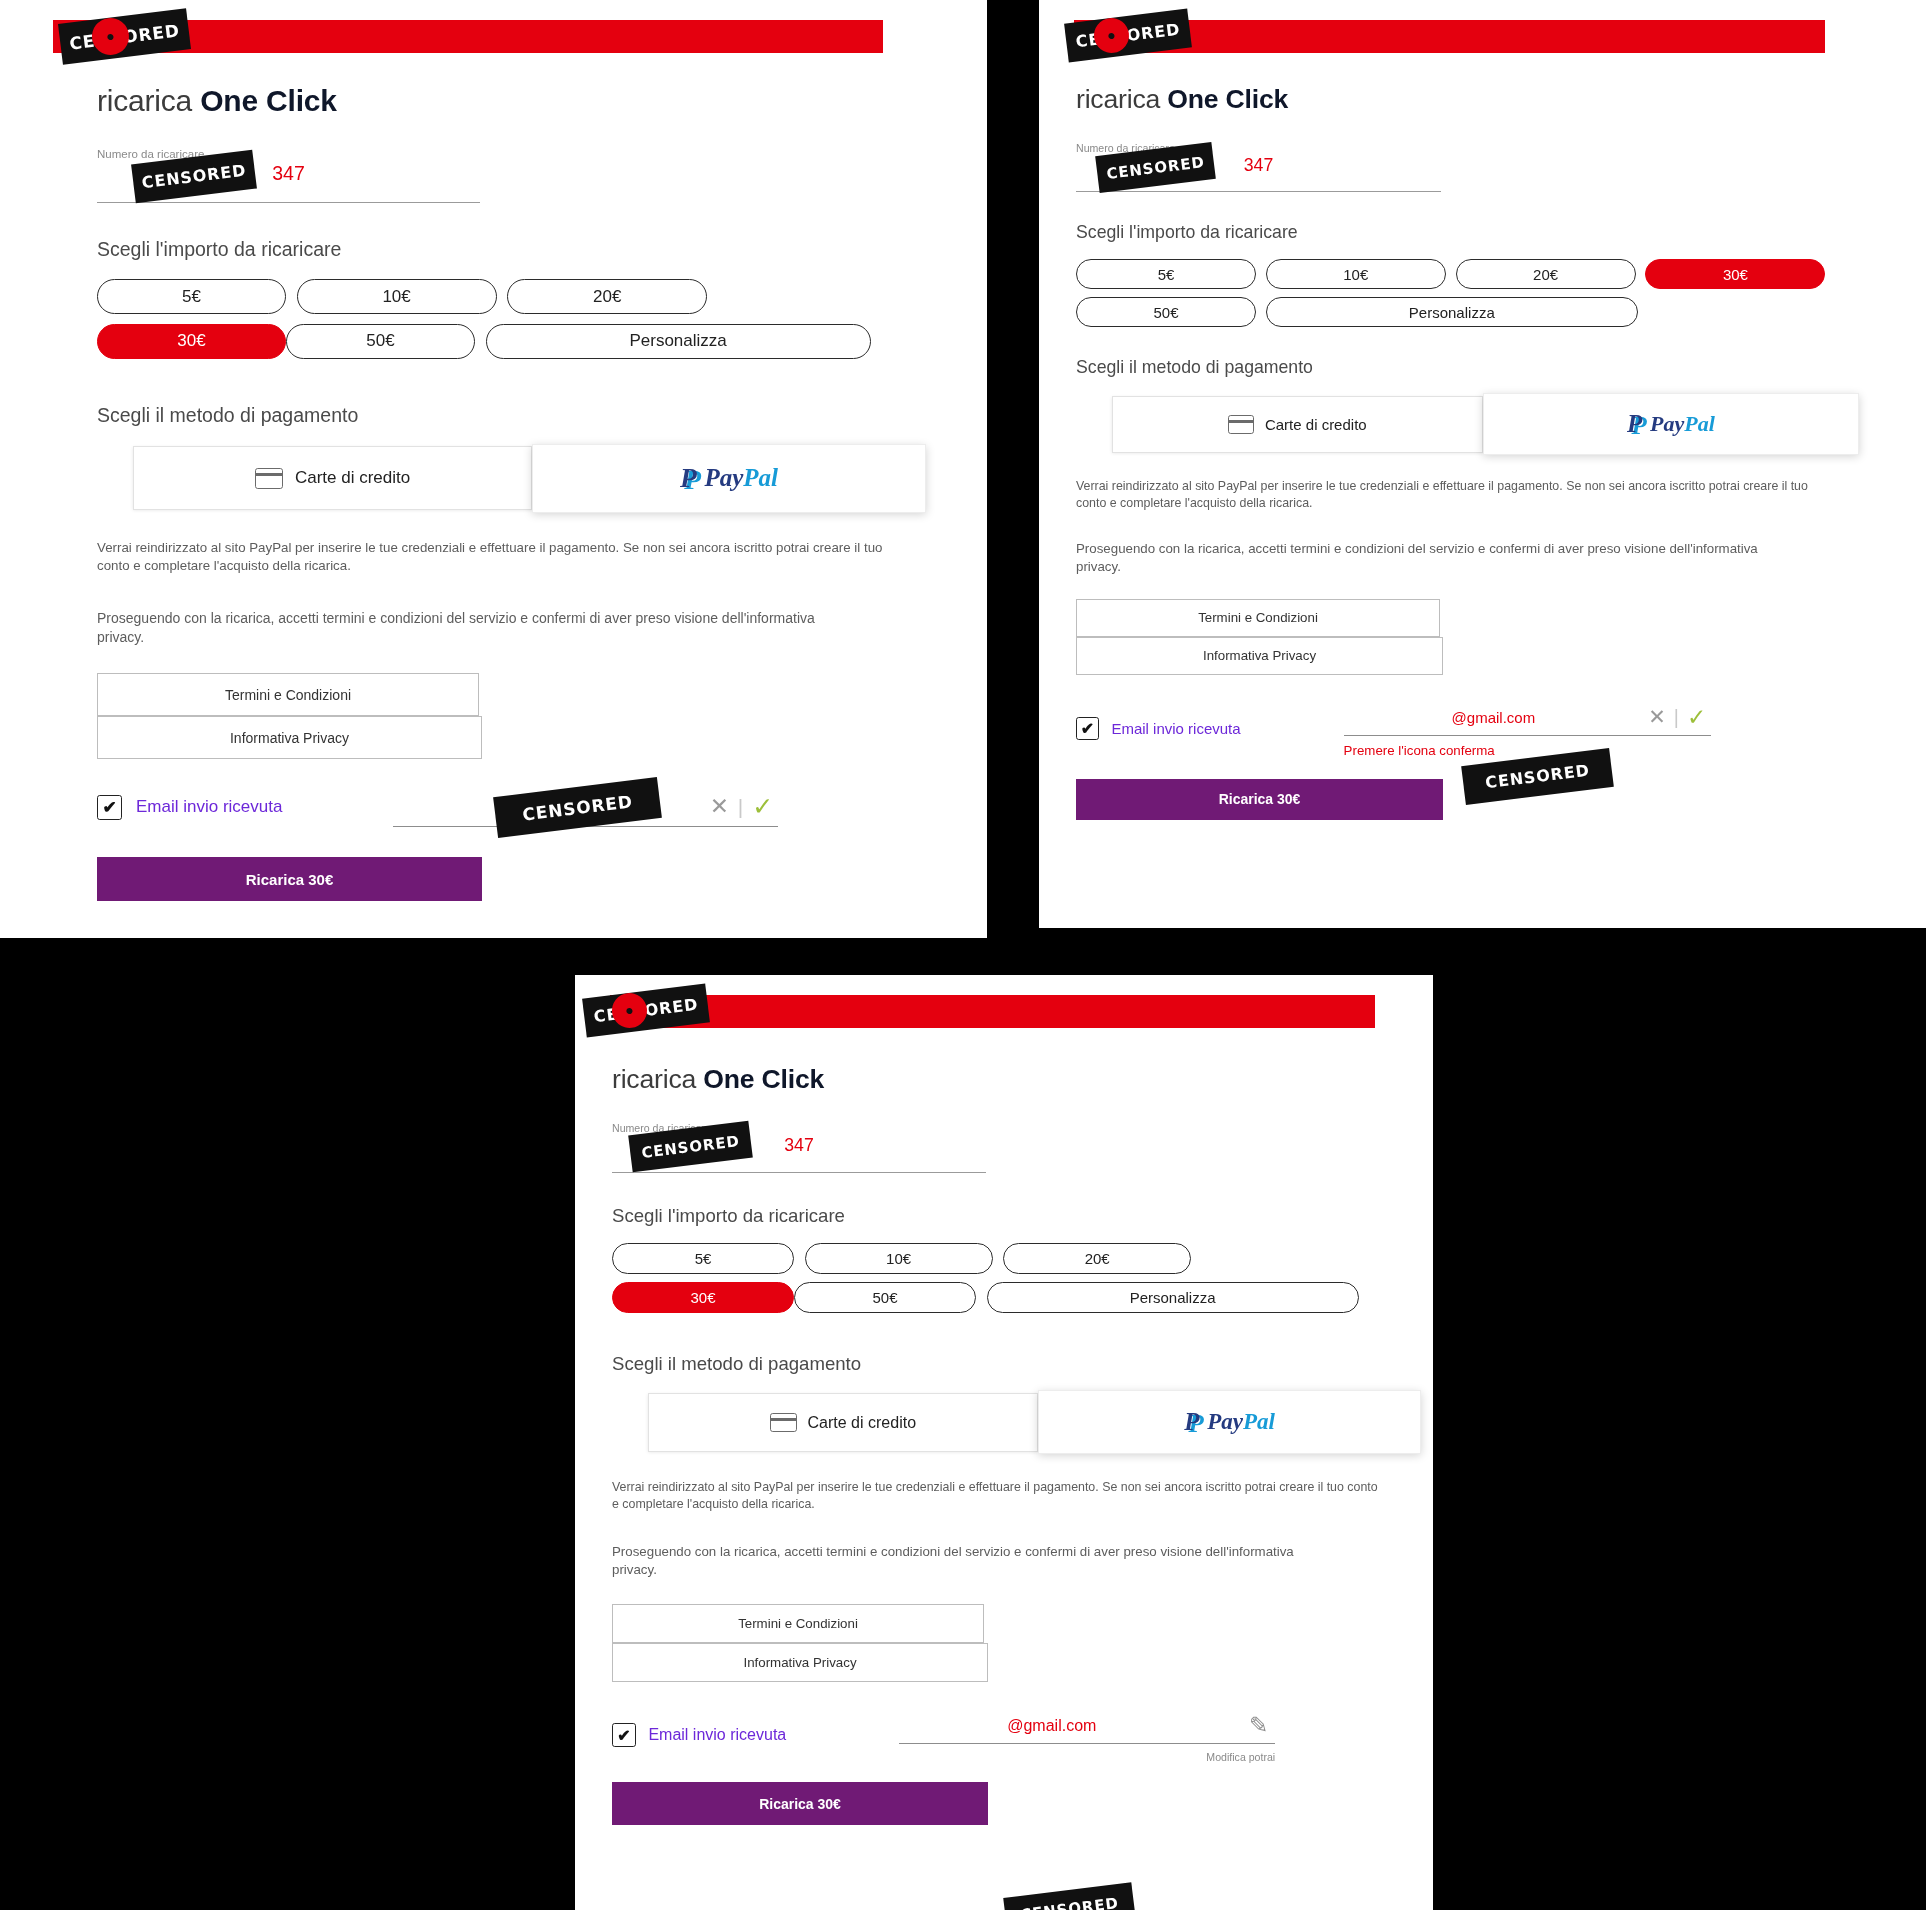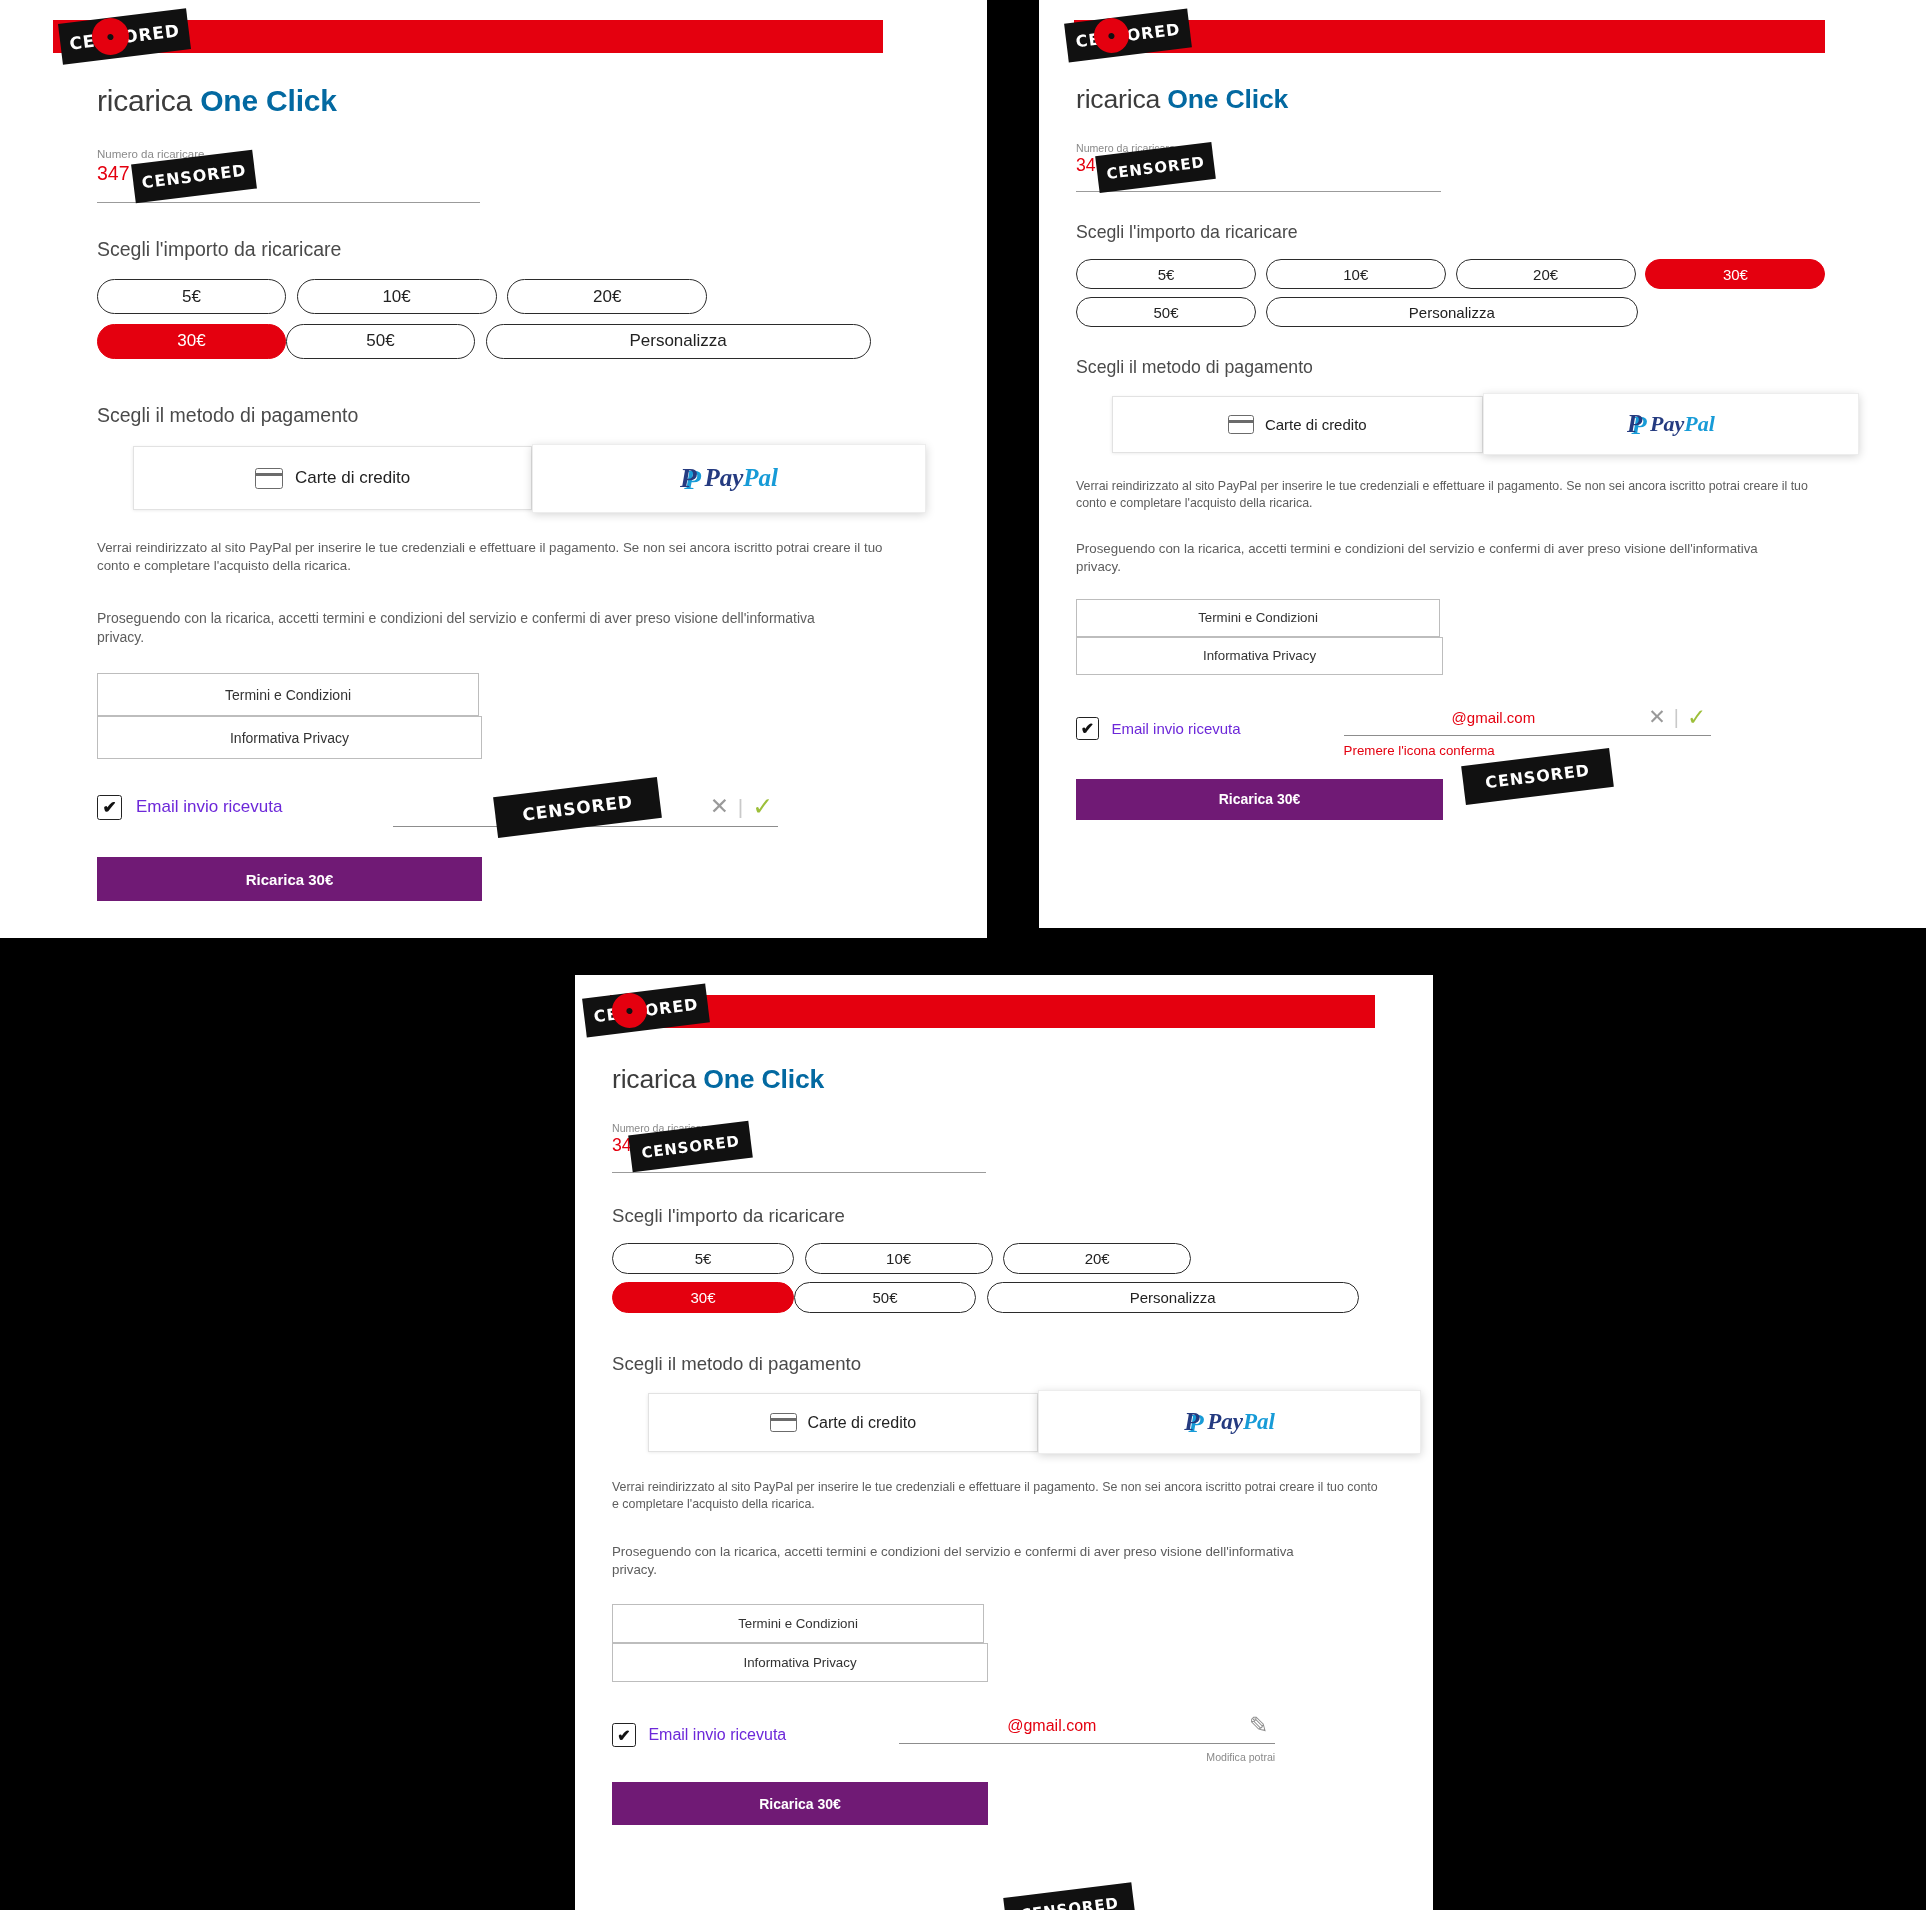--- a/index.html
+++ b/index.html
@@ -32,31 +32,32 @@
   #panel-a .content{left:97px;top:84px;right:0;}
   #panel-b .content{left:37px;top:84px;right:0;}
   #panel-c .content{left:37px;top:89px;right:0;}
 
   h1.title{
     margin:0;
     font-weight:400;
     color:#3c3c3c;
     letter-spacing:-0.2px;
   }
-  h1.title .accent{color:#0369a1;font-weight:700;}
+  h1.title .accent{color:#0f172a;font-weight:700;}
 
   .field-label{
     color:#8a8a8a;
     margin:0 0 1.8px 0;
   }
   .field-value{
     color:#e4000f;
   }
   .underline{
     border-bottom:0.9px solid #9b9b9b;
+    text-align:center;
   }
 
   .section-title{
     color:#4a4a4a;
     font-weight:400;
   }
 
   .chips{display:flex;flex-wrap:wrap;}
   .chip{
     box-sizing:border-box;

